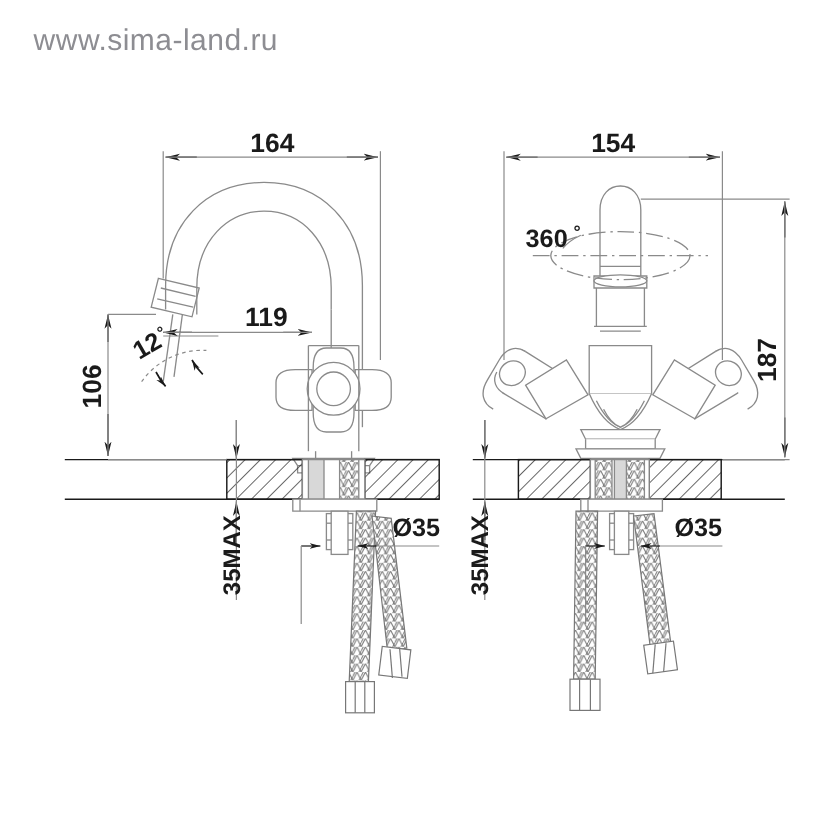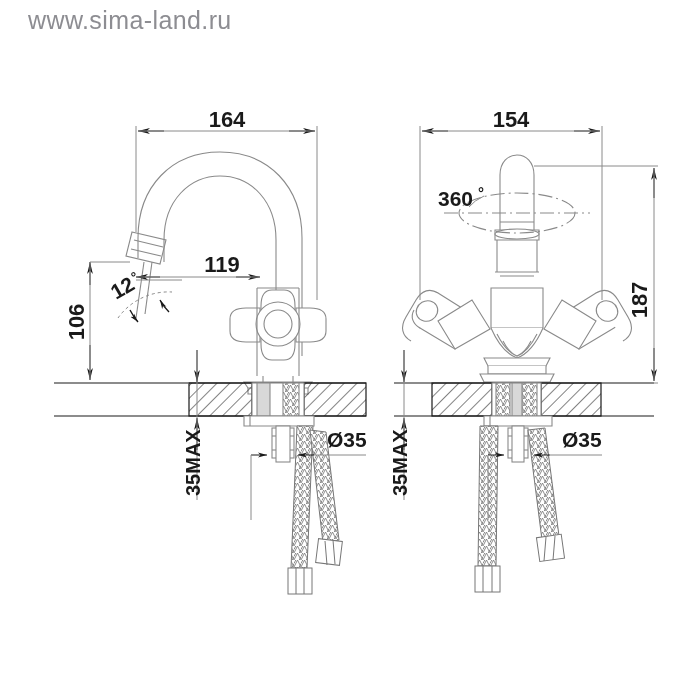--- a/index.html
+++ b/index.html
@@ -6,21 +6,21 @@
   body{
     width:700px;height:700px;
     background:#ffffff;
     font-family:"Liberation Sans",sans-serif;
     overflow:hidden;
     position:relative;
   }
   #stage{position:absolute;left:14px;top:0;width:700px;height:590px;}
   #stage svg{display:block;}
   .wm{
-    position:absolute;left:28px;top:6px;
+    position:absolute;left:28px;top:20px;
     font-family:"Liberation Sans",sans-serif;
     font-size:25px;color:#8d8d92;letter-spacing:.4px;
     white-space:nowrap;user-select:none;
   }
 </style>
 </head>
 <body>
 
 <div id="stage">
 <svg width="700" height="700" viewBox="0 0 700 700" xmlns="http://www.w3.org/2000/svg">

